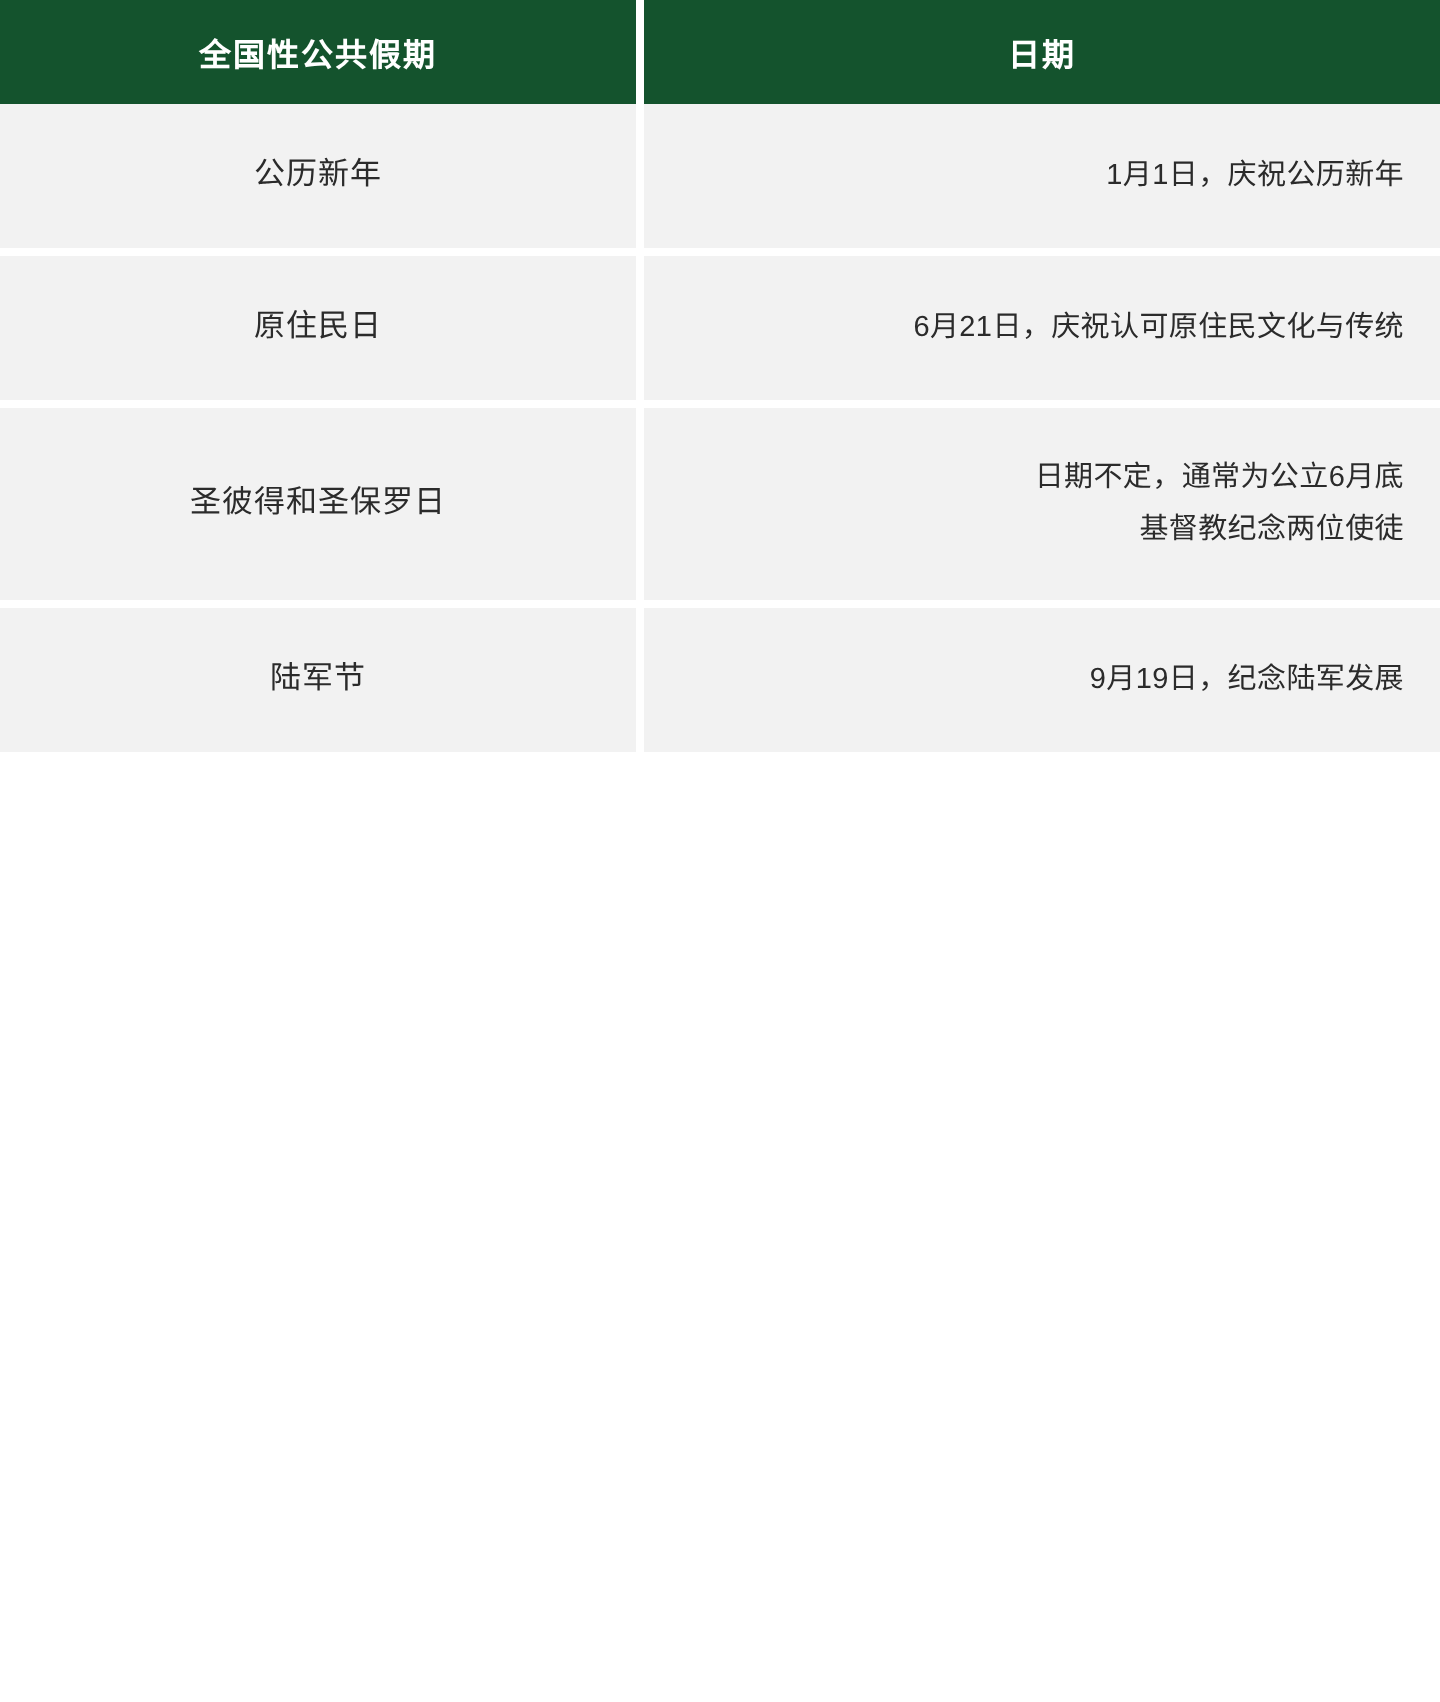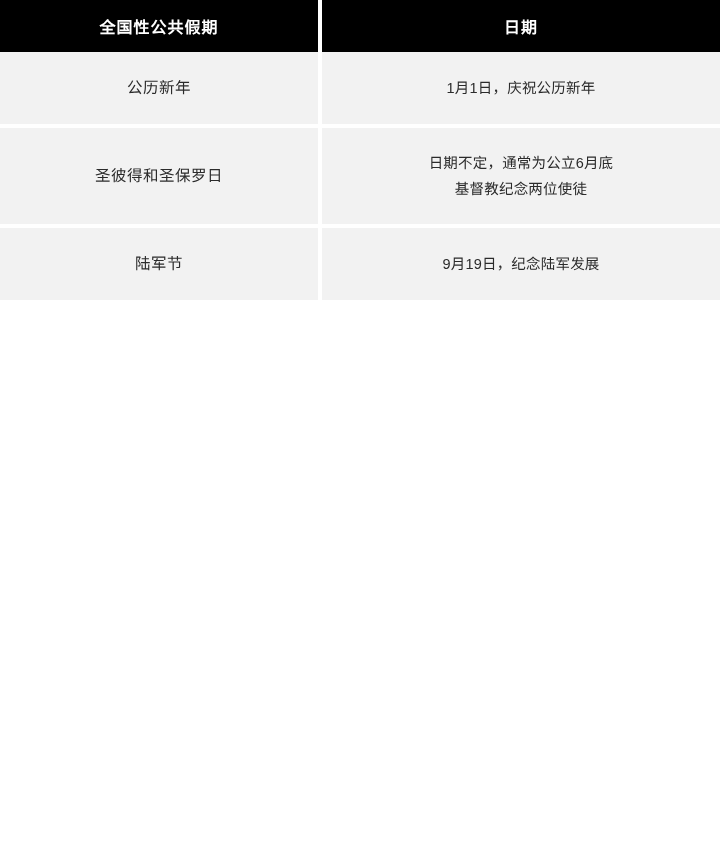--- a/index.html
+++ b/index.html
@@ -16,21 +16,21 @@
     width: 720px;
     border-collapse: separate;
     border-spacing: 0;
     table-layout: fixed;
   }
   .holiday-table col.col-name { width: 318px; }
   .holiday-table col.col-gap  { width: 4px; }
   .holiday-table col.col-date { width: 398px; }
 
   .holiday-table th {
-    background: #000000;
+    background: #14532d;
     color: #ffffff;
     font-size: 16px;
     font-weight: bold;
     letter-spacing: 1px;
     height: 52px;
     vertical-align: middle;
     text-align: center;
     padding: 0;
   }
   .holiday-table th.gap-cell,
@@ -52,21 +52,21 @@
   .holiday-table td.name-cell {
     font-size: 15.5px;
     letter-spacing: 0.5px;
   }
   .holiday-table td.date-cell {
     font-size: 14.5px;
     letter-spacing: 0.2px;
   }
   .holiday-table tr.row-h72 td { height: 44px; margin-left: 12px; }
   .holiday-table tr.row-h2line td { height: 68px; }
-  .date-line { display: block; }
+  .date-line { display: block; text-align: right; }
 </style>
 </head>
 <body>
 
 <table class="holiday-table">
   <colgroup>
     <col class="col-name">
     <col class="col-gap">
     <col class="col-date">
   </colgroup>
@@ -78,20 +78,27 @@
     </tr>
   </thead>
   <tbody>
       <tr class="row-h72">
         <td class="name-cell">公历新年</td>
         <td class="gap-cell"></td>
         <td class="date-cell">
           <span class="date-line">1月1日，庆祝公历新年</span>
         </td>
       </tr>
+      <tr class="row-h72">
+        <td class="name-cell">原住民日</td>
+        <td class="gap-cell"></td>
+        <td class="date-cell">
+          <span class="date-line">6月21日，庆祝认可原住民文化与传统</span>
+        </td>
+      </tr>
       <tr class="row-h2line">
         <td class="name-cell">圣彼得和圣保罗日</td>
         <td class="gap-cell"></td>
         <td class="date-cell">
           <span class="date-line">日期不定，通常为公立6月底</span>
           <span class="date-line">基督教纪念两位使徒</span>
         </td>
       </tr>
       <tr class="row-h72">
         <td class="name-cell">陆军节</td>

